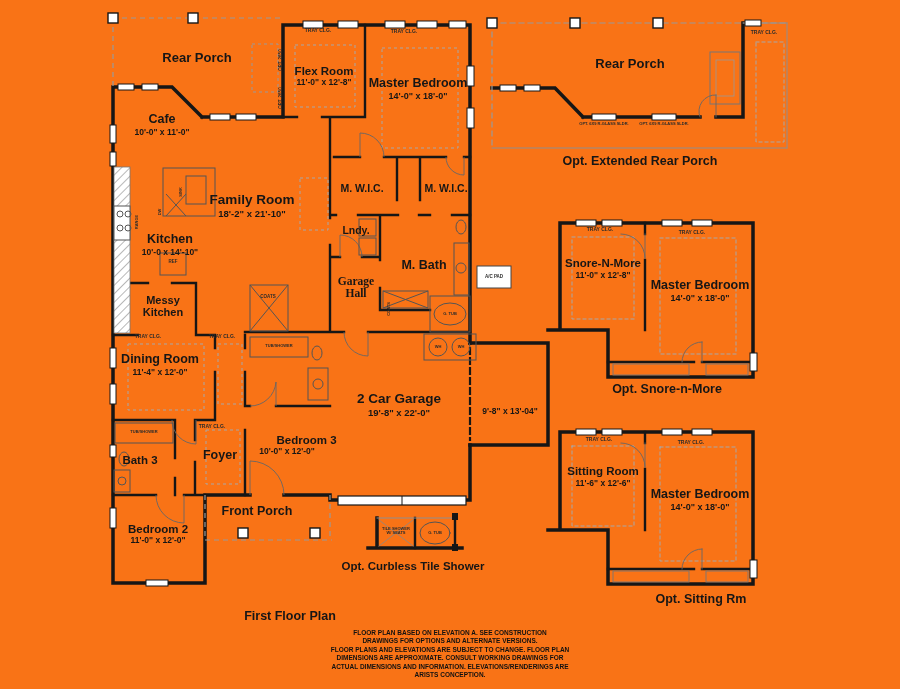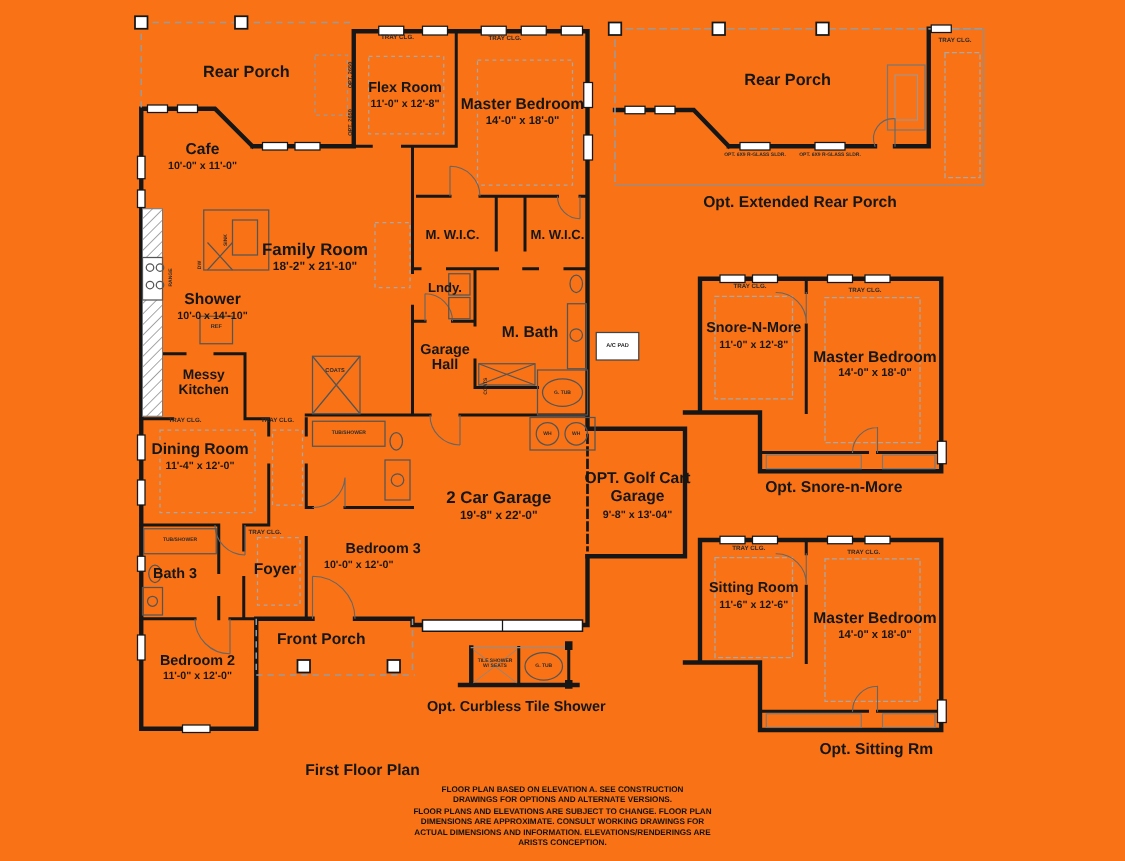--- a/index.html
+++ b/index.html
@@ -205,37 +205,36 @@
 
   <div class="lbl" style="left:197px;top:58px;font-size:13px;">Rear Porch</div>
   <div class="lbl" style="left:324px;top:71px;font-size:11.5px;">Flex Room</div>
   <div class="lbl" style="left:324px;top:83px;font-size:8.5px;">11'-0" x 12'-8"</div>
   <div class="lbl" style="left:418px;top:84px;font-size:12.5px;">Master Bedroom</div>
   <div class="lbl" style="left:418px;top:97px;font-size:9px;">14'-0" x 18'-0"</div>
   <div class="lbl" style="left:162px;top:120px;font-size:12.5px;">Cafe</div>
   <div class="lbl" style="left:162px;top:133px;font-size:8.5px;">10'-0" x 11'-0"</div>
   <div class="lbl" style="left:252px;top:200px;font-size:13.5px;">Family Room</div>
   <div class="lbl" style="left:252px;top:214px;font-size:9.5px;">18'-2" x 21'-10"</div>
-  <div class="lbl" style="left:170px;top:240px;font-size:12.5px;">Shower</div>
+  <div class="lbl" style="left:170px;top:240px;font-size:12.5px;">Kitchen</div>
   <div class="lbl" style="left:170px;top:253px;font-size:8.5px;">10'-0 x 14'-10"</div>
   <div class="lbl wrap" style="left:163px;top:307px;font-size:11px;width:64px;">Messy Kitchen</div>
   <div class="lbl" style="left:362px;top:189px;font-size:10.5px;">M. W.I.C.</div>
   <div class="lbl" style="left:446px;top:189px;font-size:10.5px;">M. W.I.C.</div>
   <div class="lbl" style="left:356px;top:231px;font-size:10.5px;">Lndy.</div>
   <div class="lbl" style="left:424px;top:266px;font-size:12.5px;">M. Bath</div>
-  <div class="lbl wrap" style="left:356px;top:287px;font-size:11.5px;width:58px;">Garage Hall</div>
+  <div class="lbl wrap" style="left:356px;top:287px;font-size:11.5px;width:58px;font-family:Liberation Serif, serif;">Garage Hall</div>
   <div class="lbl" style="left:160px;top:360px;font-size:12.5px;">Dining Room</div>
   <div class="lbl" style="left:160px;top:373px;font-size:8.5px;">11'-4" x 12'-0"</div>
   <div class="lbl" style="left:140px;top:460px;font-size:11.5px;">Bath 3</div>
   <div class="lbl" style="left:220px;top:456px;font-size:12.5px;">Foyer</div>
   <div class="lbl" style="left:287px;top:440px;font-size:11.5px;padding-left:39px;">Bedroom 3</div>
   <div class="lbl" style="left:287px;top:452px;font-size:8.5px;">10'-0" x 12'-0"</div>
   <div class="lbl" style="left:399px;top:399px;font-size:13.5px;">2 Car Garage</div>
   <div class="lbl" style="left:399px;top:413px;font-size:9.5px;">19'-8" x 22'-0"</div>
-  <div class="lbl wrap" style="left:510px;top:390px;font-size:12.5px;width:92px;">OPT. Golf Cart Garage</div>
   <div class="lbl" style="left:510px;top:412px;font-size:8.5px;">9'-8" x 13'-04"</div>
   <div class="lbl" style="left:158px;top:529px;font-size:11.5px;">Bedroom 2</div>
   <div class="lbl" style="left:158px;top:541px;font-size:8.5px;">11'-0" x 12'-0"</div>
   <div class="lbl" style="left:257px;top:512px;font-size:12.5px;">Front Porch</div>
 
   <div class="lbl" style="left:630px;top:64px;font-size:13px;">Rear Porch</div>
   <div class="lbl" style="left:640px;top:162px;font-size:12.5px;">Opt. Extended Rear Porch</div>
   <div class="lbl" style="left:603px;top:263px;font-size:11.5px;">Snore-N-More</div>
   <div class="lbl" style="left:603px;top:276px;font-size:8.5px;">11'-0" x 12'-8"</div>
   <div class="lbl" style="left:700px;top:286px;font-size:12.5px;">Master Bedroom</div>

